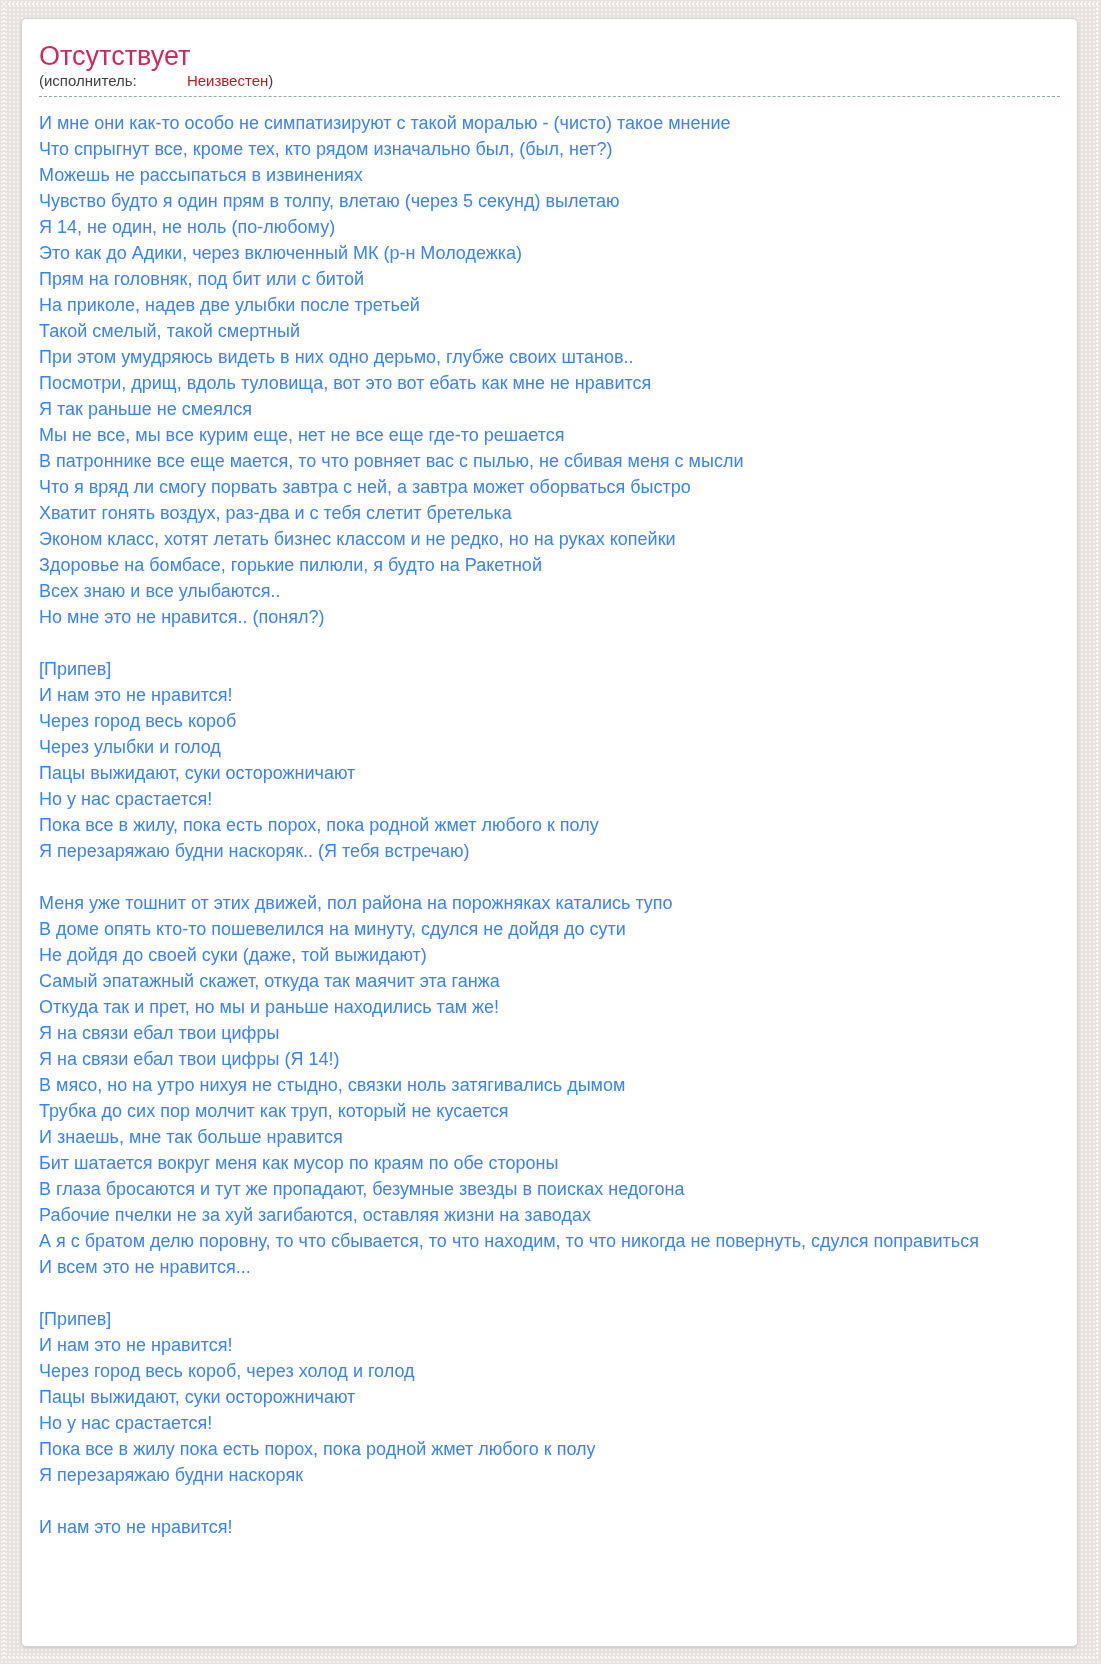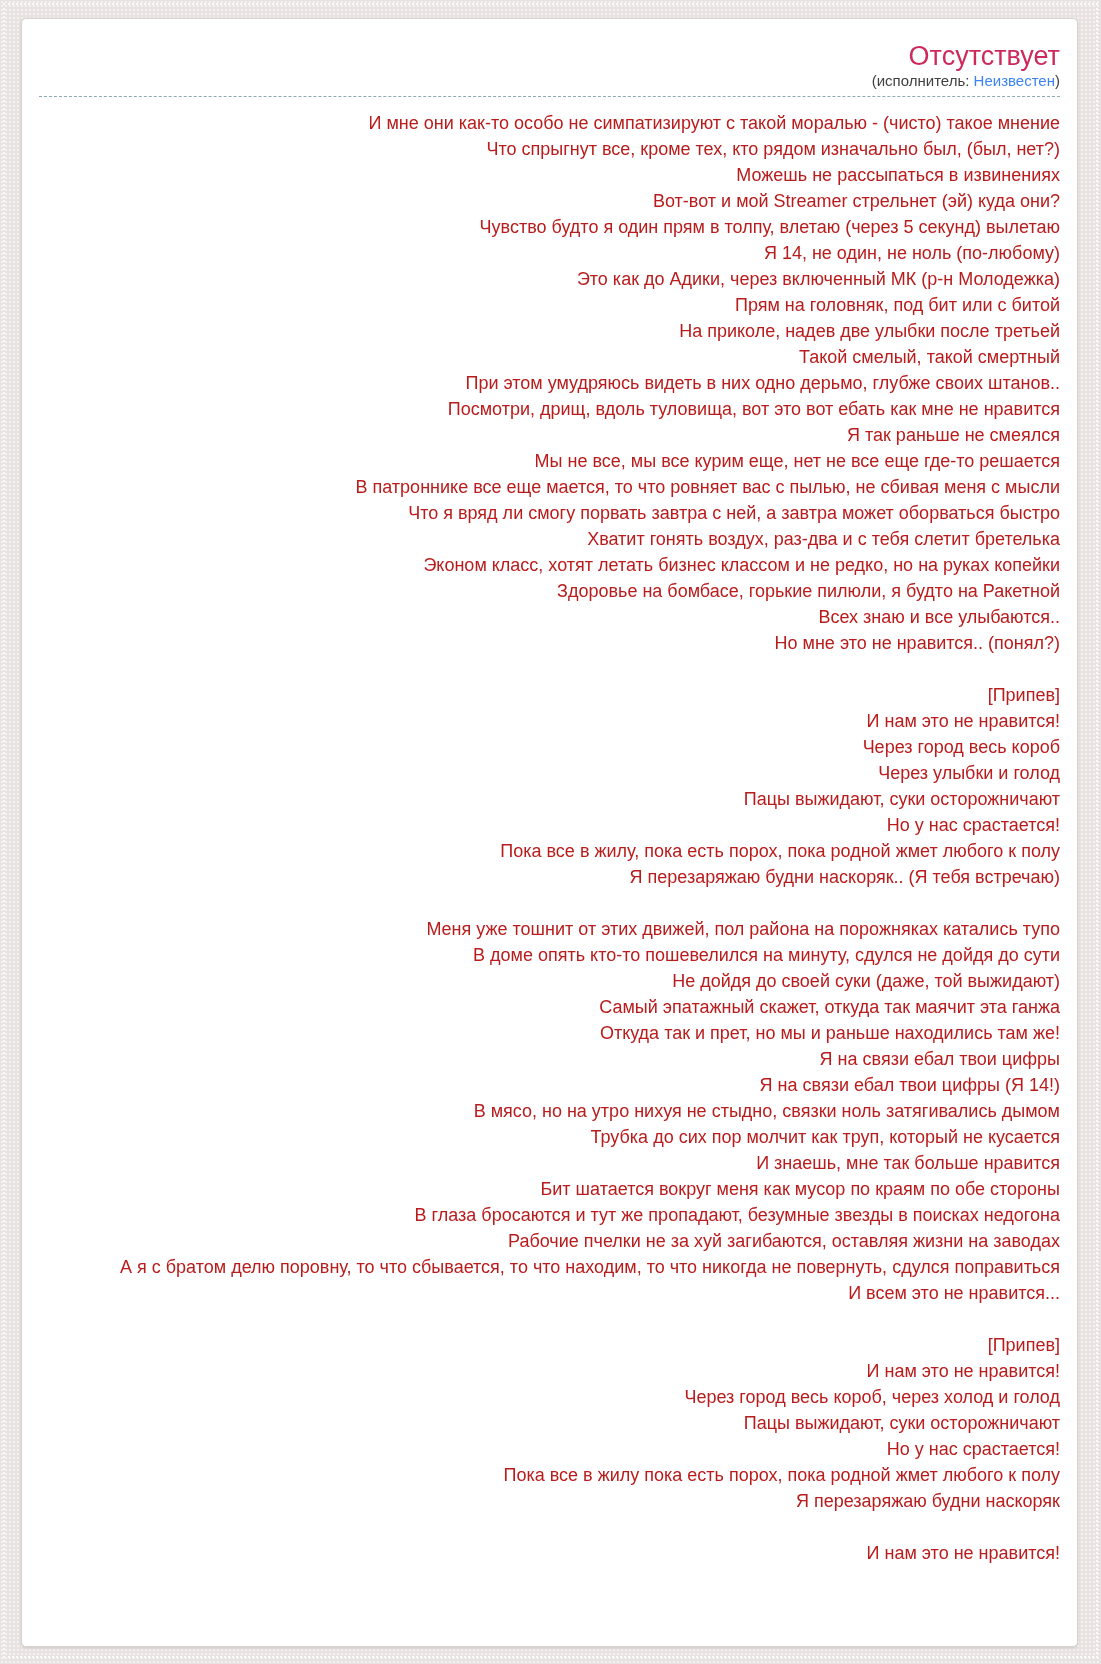--- a/index.html
+++ b/index.html
@@ -28,49 +28,49 @@
     top: 18px;
     width: 1057px;
     height: 1629px;
     box-sizing: border-box;
     background: #ffffff;
     border: 1px solid #d8d3d0;
     border-radius: 5px;
     box-shadow: 0 1px 3px rgba(0,0,0,0.12);
     padding: 24px 17px 20px 17px;
     overflow: hidden;
-    text-align: right;
   }
   .song-header {
     border-bottom: 1px dashed #8ea9b2;
     padding-bottom: 7px;
     margin-bottom: 13px;
   }
   .song-title {
     margin: 0;
     font-size: 27px;
     line-height: 27px;
     font-weight: 400;
     color: #cd2a5c;
   }
   .artist-line {
     margin-top: 2px;
     font-size: 15px;
     line-height: 17px;
     color: #3f3f3f;
   }
   .artist-link {
-    color: #3b82f6;
+    color: #b91c1c;
     text-decoration: none;
     cursor: pointer;
+    margin-left: 46px;
   }
   .lyrics {
     font-size: 18px;
     line-height: 26px;
-    color: #b91c1c;
+    color: #3b82f6;
   }
   .stanza {
     margin: 0 0 26px 0;
   }
   .stanza:last-child {
     margin-bottom: 0;
   }
   .line {
     white-space: nowrap;
   }
@@ -83,21 +83,20 @@
 <div class="card">
   <div class="song-header">
     <h1 class="song-title">Отсутствует</h1>
     <div class="artist-line"><span>(исполнитель: </span><a class="artist-link">Неизвестен</a><span>)</span></div>
   </div>
   <div class="lyrics">
       <div class="stanza">
         <div class="line">И мне они как-то особо не симпатизируют с такой моралью - (чисто) такое мнение</div>
         <div class="line">Что спрыгнут все, кроме тех, кто рядом изначально был, (был, нет?)</div>
         <div class="line">Можешь не рассыпаться в извинениях</div>
-        <div class="line">Вот-вот и мой Streamer стрельнет (эй) куда они?</div>
         <div class="line">Чувство будто я один прям в толпу, влетаю (через 5 секунд) вылетаю</div>
         <div class="line">Я 14, не один, не ноль (по-любому)</div>
         <div class="line">Это как до Адики, через включенный МК (р-н Молодежка)</div>
         <div class="line">Прям на головняк, под бит или с битой</div>
         <div class="line">На приколе, надев две улыбки после третьей</div>
         <div class="line">Такой смелый, такой смертный</div>
         <div class="line">При этом умудряюсь видеть в них одно дерьмо, глубже своих штанов..</div>
         <div class="line">Посмотри, дрищ, вдоль туловища, вот это вот ебать как мне не нравится</div>
         <div class="line">Я так раньше не смеялся</div>
         <div class="line">Мы не все, мы все курим еще, нет не все еще где-то решается</div>

